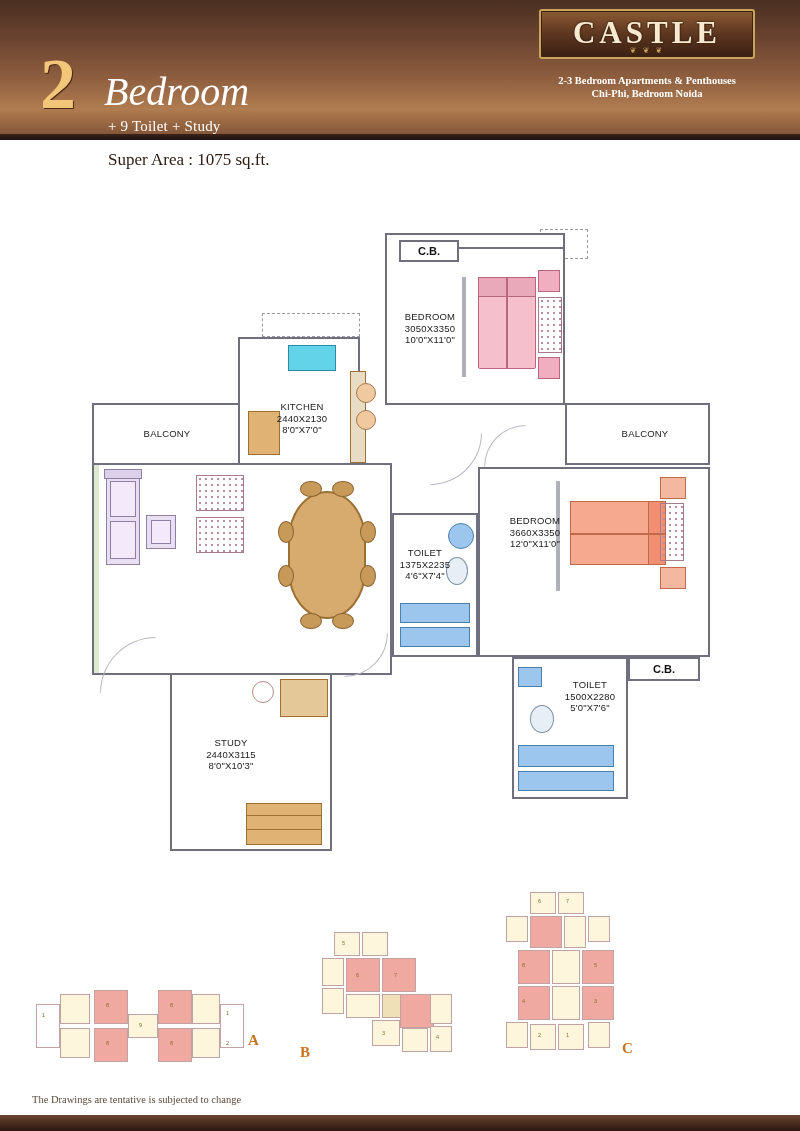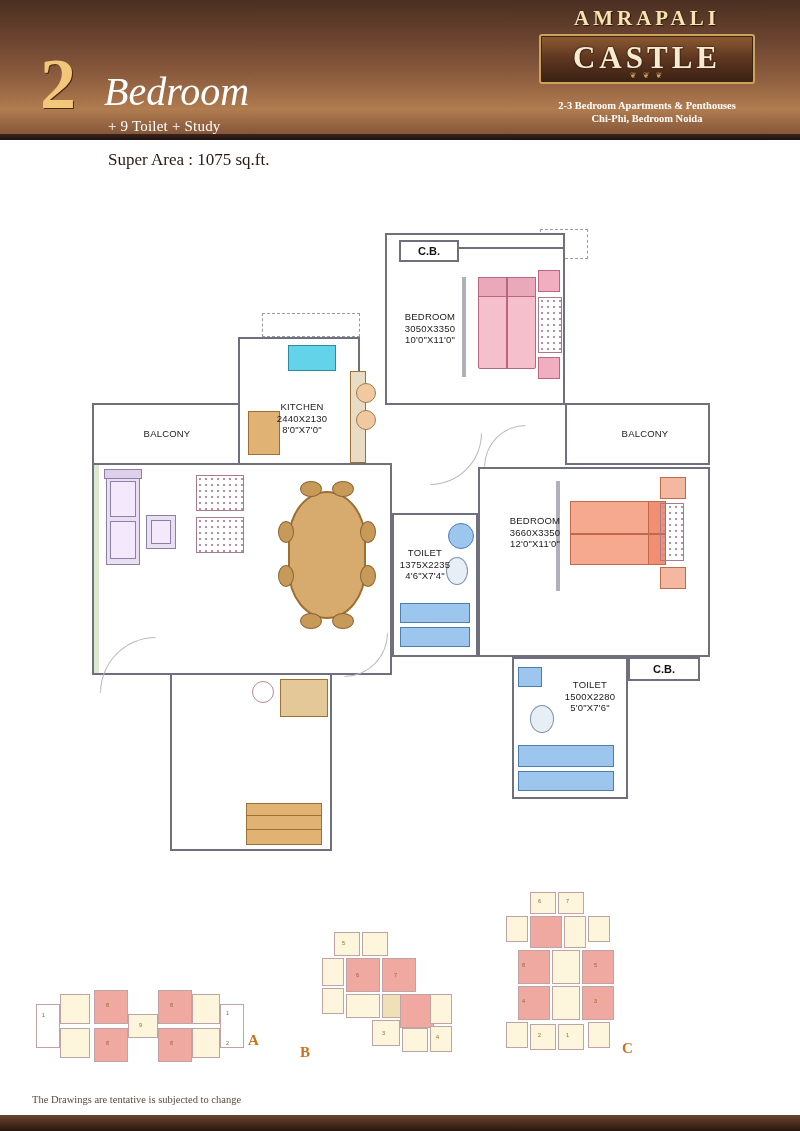--- a/index.html
+++ b/index.html
@@ -135,21 +135,20 @@
 </style>
 </head>
 <body>
 
 <div class="header">
   <div class="hdr-big-num">2</div>
   <div class="hdr-bedroom">Bedroom</div>
   <div class="hdr-sub">+ 9 Toilet + Study</div>
 
   <div class="logo-wrap">
-    <div class="logo-amrapali">AMRAPALI</div>
     <div class="logo-plate">
       <div class="logo-castle">CASTLE</div>
       <div class="logo-orn">❦ ❦ ❦</div>
     </div>
     <div class="logo-l1">2-3 Bedroom Apartments &amp; Penthouses</div>
     <div class="logo-l2">Chi-Phi, Bedroom Noida</div>
   </div>
 </div>
 
 <div class="super-area">Super Area : 1075 sq.ft.</div>
@@ -235,20 +234,21 @@
   <div class="tub" style="left:518px; top:560px; width:96px; height:22px;"></div>
   <div class="tub" style="left:518px; top:586px; width:96px; height:20px;"></div>
   <div class="lbl" style="left:552px; top:494px; width:76px;"><span>TOILET</span><br><span>1500X2280</span><br><span>5'0"X7'6"</span></div>
 
   <div class="w" style="left:170px; top:488px; width:162px; height:178px;"></div>
   <div class="wood" style="left:280px; top:494px; width:48px; height:38px; background:#e5c898;"></div>
   <div class="circ" style="left:252px; top:496px; width:22px; height:22px; background:#fff; border:1px solid #c08a8a;"></div>
   <div class="wood" style="left:246px; top:618px; width:76px; height:42px; background:#e0b274;"></div>
   <div class="thin" style="left:246px; top:630px; width:76px; height:1px; background:#9d7136;"></div>
   <div class="thin" style="left:246px; top:644px; width:76px; height:1px; background:#9d7136;"></div>
+  <div class="lbl" style="left:166px; top:552px; width:130px;"><span>STUDY</span><br><span>2440X3115</span><br><span>8'0"X10'3"</span></div>
 
   <div class="arc" style="left:100px; top:452px; width:56px; height:56px; border-color:#b7b7c4 transparent transparent #b7b7c4; border-radius:100% 0 0 0;"></div>
   <div class="arc" style="left:430px; top:248px; width:52px; height:52px; border-color:transparent #b7b7c4 #b7b7c4 transparent; border-radius:0 0 100% 0;"></div>
   <div class="arc" style="left:484px; top:240px; width:42px; height:42px; border-color:#b7b7c4 transparent transparent #b7b7c4; border-radius:100% 0 0 0;"></div>
   <div class="arc" style="left:344px; top:448px; width:44px; height:44px; border-color:transparent #b7b7c4 #b7b7c4 transparent; border-radius:0 0 100% 0;"></div>
 </div>
 
 <div class="keyplans">
 
   <div class="kp" style="left:36px; top:108px; width:212px; height:78px;">

